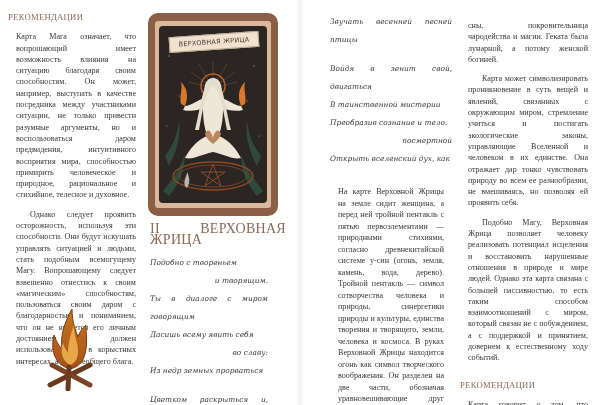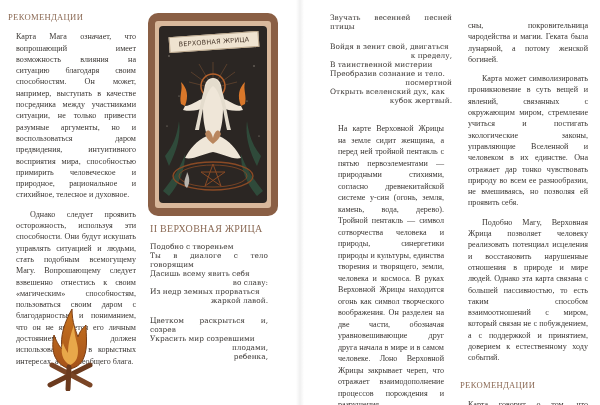--- a/index.html
+++ b/index.html
@@ -5,21 +5,21 @@
   html, body { margin:0; padding:0; background:#ffffff; }
   body { width:600px; height:405px; position:relative; overflow:hidden;
          font-family:"Liberation Serif","DejaVu Serif",serif; color:#3a3633; }
   .page { position:absolute; top:11px; height:405px; }
   .left-page { left:0; width:300px; }
   .right-page { left:300px; width:300px; }
   .col { position:absolute; font-size:8.1px; line-height:11.3px; text-align:justify; }
   .col p { margin:8px; }
   .col p.indent { text-indent:14px; }
   .heading { font-size:8.6px; color:#8b6a55; letter-spacing:0.3px; margin:0 0 1px 0; font-weight:normal; }
-  .poem { font-family:"DejaVu Serif","Liberation Serif",serif; font-size:7.4px; line-height:9px; }
+  .poem { font-style:italic; font-family:"DejaVu Serif","Liberation Serif",serif; font-size:7.4px; line-height:18px; }
   .poem .l { display:block; }
   .poem .r { display:block; text-align:right; }
   .poem .gap { display:block; height:11px; }
   .pagenum { position:absolute; bottom:2px; font-family:"Liberation Sans",sans-serif; font-size:7px; color:#777; }
   .card { position:absolute; left:148px; top:2px; width:130px; height:203px; border-radius:10px;
           background:#8a5f45; }
   .card-inner1 { position:absolute; left:7px; top:8px; right:7px; bottom:8px; border-radius:3px; background:#d9b89b; }
   .card-inner2 { position:absolute; left:11px; top:13px; right:11px; bottom:13px; border-radius:4px; background:#2b2623; overflow:hidden; }
   .gutter-shadow { position:absolute; left:296px; top:0; width:8px; height:405px;
                    background:linear-gradient(90deg, rgba(0,0,0,0) 0%, rgba(0,0,0,0.06) 50%, rgba(0,0,0,0) 100%); }
@@ -88,53 +88,51 @@
         <path d="M54 138 L62 160 L42 146 L66 146 L46 160 Z" fill="none" stroke="#8a4a25" stroke-width="1"></path>
         <path d="M26 160 C24 154 28 150 28 146 C30 150 32 156 28 162 Z" fill="#b8b4ae"></path>
       </svg>
       <div style="position:absolute; left:10px; top:8px; width:88px; height:14px; background:#efe3d0; border:1px solid #b9a58a; transform:rotate(-4deg); display:flex; align-items:center; justify-content:center;">
         <span style="font-family:'DejaVu Sans',sans-serif; font-size:6.5px; color:#4a3a2e; letter-spacing:0.2px;">ВЕРХОВНАЯ ЖРИЦА</span>
       </div>
     </div>
   </div>
 
   <div class="col" style="left:150px; top:212px; width:136px;">
-    <div class="heading" style="font-size:10px; margin-bottom:8px;">II ВЕРХОВНАЯ ЖРИЦА</div>
+    <div class="heading" style="font-size:14px; margin-bottom:8px;">II ВЕРХОВНАЯ ЖРИЦА</div>
     <div class="poem" style="width:118px;">
       <span class="l">Подобно с твореньем</span>
-      <span class="l">Ты в диалоге с тело говорящим</span>
+      <span class="r">и творящим.</span>
+      <span class="l">Ты в диалоге с миром говорящим</span>
       <span class="l">Дасишь всему явить себя</span>
       <span class="r">во славу:</span>
       <span class="l">Из недр земных прорваться</span>
-      <span class="r">жаркой лавой.</span>
       <span class="gap"></span>
       <span class="l">Цветком раскрыться и, созрев</span>
       <span class="l">Украсить мир созревшими</span>
       <span class="r">плодами,</span>
       <span class="r">ребенка,</span>
     </div>
   </div>
 
   <div class="pagenum" style="left:2px;">22</div>
 </div>
 
 <div class="gutter-shadow"></div>
 
 <div class="page right-page">
   <div class="col" style="left:30px; top:2px; width:122px;">
     <div class="poem">
       <span class="l">Звучать весенней песней птицы</span>
       <span class="gap"></span>
       <span class="l">Войдя в зенит свой, двигаться</span>
-      <span class="r">к пределу,</span>
       <span class="l">В таинственной мистерии</span>
       <span class="l">Преобразив сознание и тело.</span>
       <span class="r">посмертной</span>
       <span class="l">Открыть вселенский дух, как</span>
-      <span class="r">кубок жертвый.</span>
     </div>
     <div style="height:10px;"></div>
     <p style="line-height:11.5px;">На карте Верховной Жрицы на земле сидит женщина, а перед ней тройной пентакль с пятью первоэлементами — природными стихиями, согласно древнекитайской системе у-син (огонь, земля, камень, вода, дерево). Тройной пентакль — символ сотворчества человека и природы, синергетики природы и культуры, единства творения и творящего, земли, человека и космоса. В руках Верховной Жрицы находится огонь как символ творческого воображения. Он разделен на две части, обозначая уравновешивающие друг друга начала в мире и в самом человеке. Лоно Верховной Жрицы закрывает череп, что отражает взаимодополнение процессов порождения и разрушения.</p>
 
   </div>
 
   <div class="col" style="left:160px; top:1px; width:136px;">
     <p>сны, покровительница чародейства и магии. Геката была лунарной, а потому женской богиней.</p>
     <p class="indent">Карта может символизировать проникновение в суть вещей и явлений, связанных с окружающим миром, стремление учиться и постигать экологические законы, управляющие Вселенной и человеком в их единстве. Она отражает дар тонко чувствовать природу во всем ее разнообразии, не вмешиваясь, но позволяя ей проявить себя.</p>
     <p class="indent">Подобно Магу, Верховная Жрица позволяет человеку реализовать потенциал исцеления и восстановить нарушенные отношения в природе и мире людей. Однако эта карта связана с большей пассивностью, то есть таким способом взаимоотношений с миром, который связан не с побуждением, а с поддержкой и принятием, доверием к естественному ходу событий.</p>

